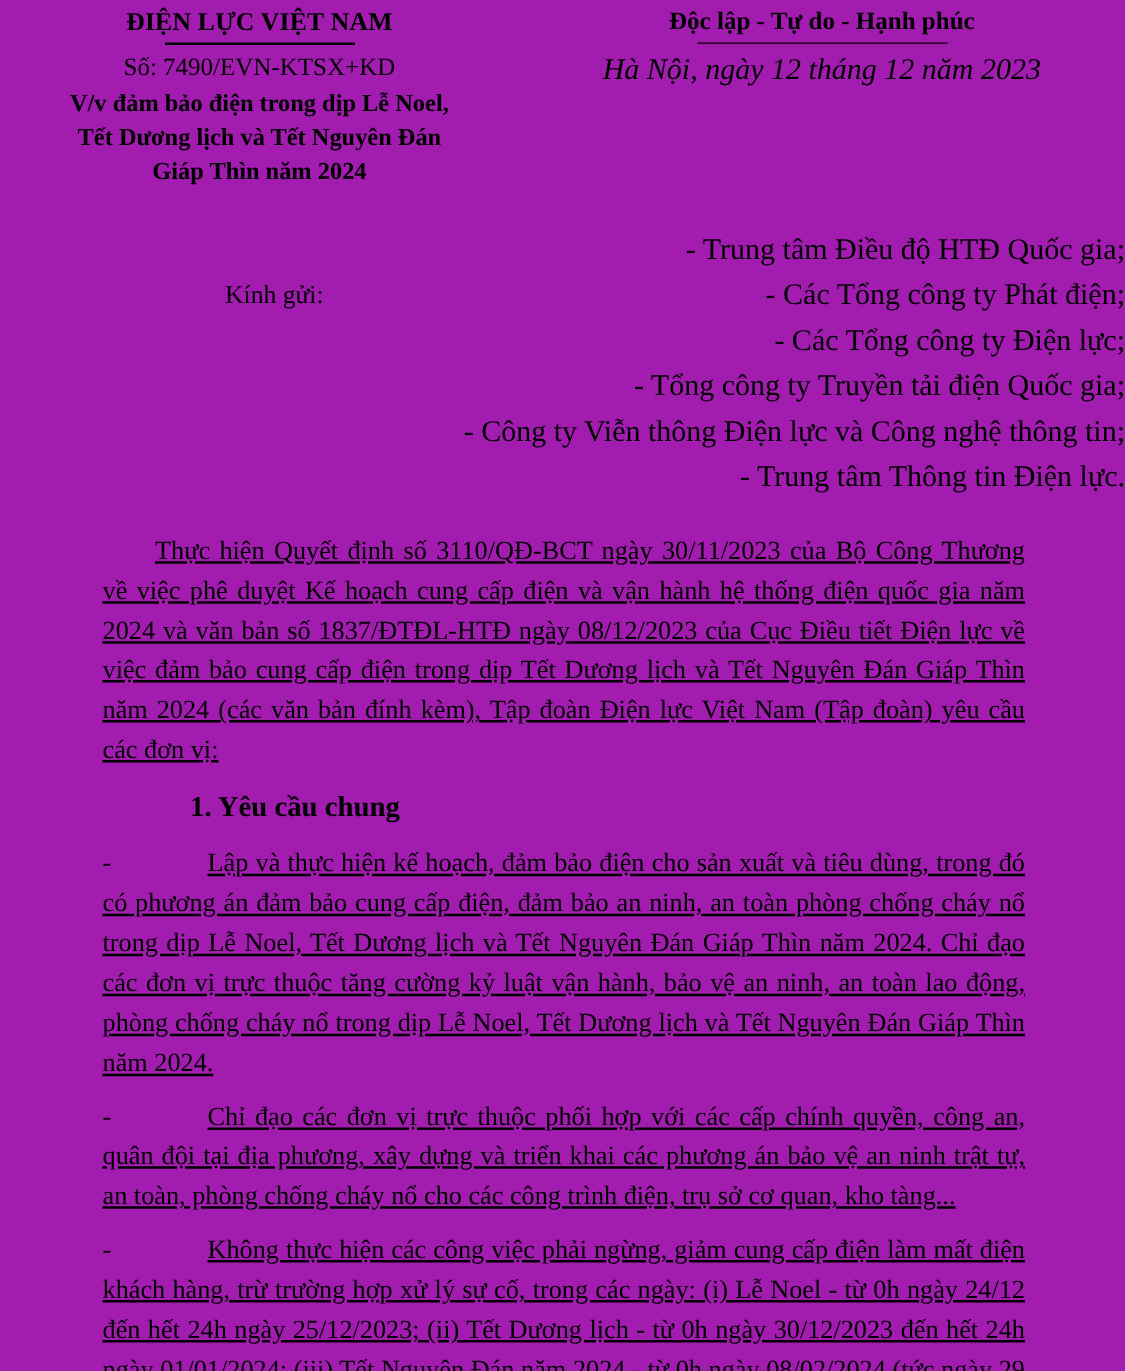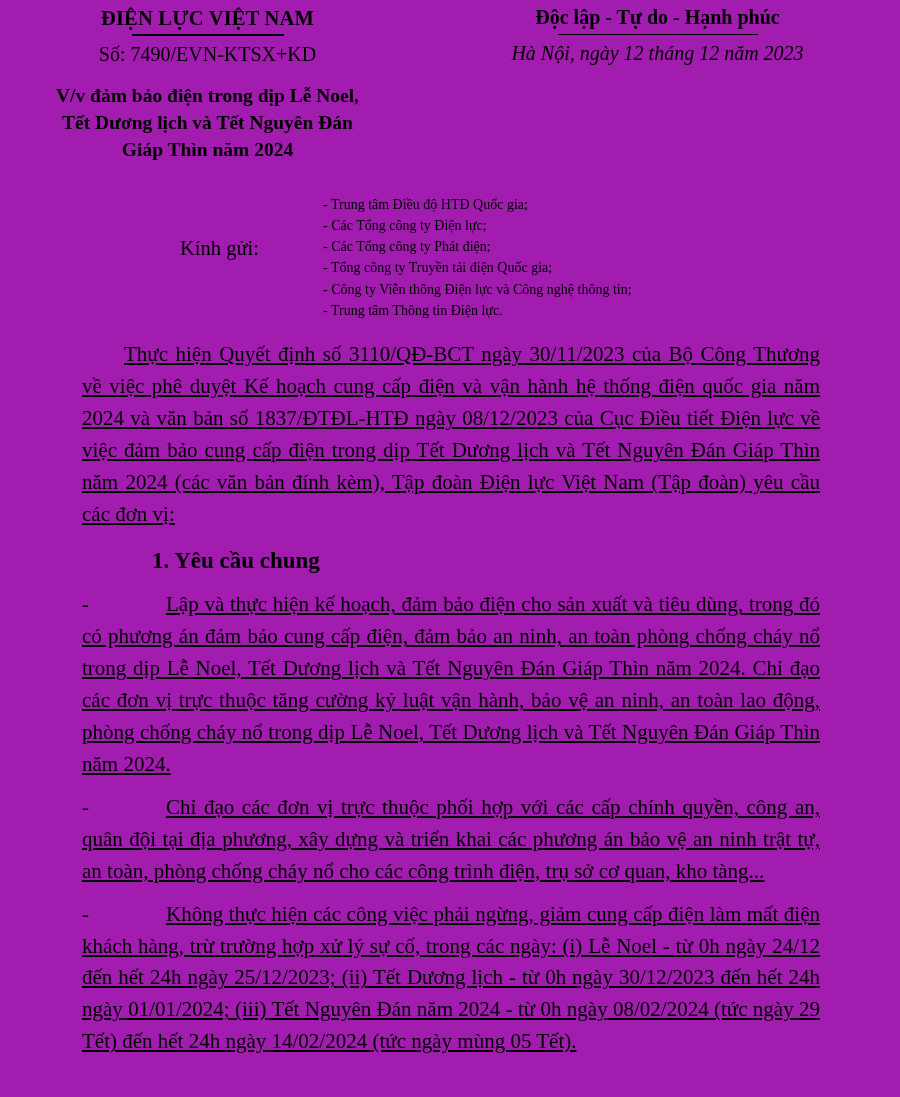--- a/index.html
+++ b/index.html
@@ -58,28 +58,27 @@
   .rule-left { width: 152px; }
   .rule-right { width: 200px; }
 
   .doc-number {
     font-size: 20px;
     line-height: 1.25;
     white-space: nowrap;
   }
   .date-line {
     font-style: italic;
-    font-size: 20px;
+    font-size: 24px;
     line-height: 1.25;
     white-space: nowrap;
   }
 
   
   .subject {
-    margin-top: 16px;
     width: 415px;
     text-align: center;
     font-weight: bold;
     font-size: 19.5px;
     line-height: 1.38;
   }
   .subject div { white-space: nowrap; }
 
   
   .recipients-block {
@@ -90,22 +89,23 @@
   .kinh-gui {
     position: absolute;
     left: 180px;
     top: 0;
     font-size: 20.5px;
     line-height: 1.52;
     margin-top: 39px;
   }
   .recipient-list {
     margin-left: 103px;
-    font-size: 14px;
+    font-size: 24px;
     line-height: 1.52;
+    text-align: right;
   }
   .recipient-list li {
     list-style: none;
     white-space: nowrap;
   }
 
   
   .body-area {
     margin-top: 18px;
     padding-left: 82px;
@@ -162,22 +162,22 @@
   <div class="subject">
     <div>V/v đảm bảo điện trong dịp Lễ Noel,</div>
     <div>Tết Dương lịch và Tết Nguyên Đán</div>
     <div>Giáp Thìn năm 2024</div>
   </div>
 
   <div class="recipients-block">
     <div class="kinh-gui">Kính gửi:</div>
     <ul class="recipient-list">
       <li>- Trung tâm Điều độ HTĐ Quốc gia;</li>
+      <li>- Các Tổng công ty Phát điện;</li>
       <li>- Các Tổng công ty Điện lực;</li>
-      <li>- Các Tổng công ty Phát điện;</li>
       <li>- Tổng công ty Truyền tải điện Quốc gia;</li>
       <li>- Công ty Viễn thông Điện lực và Công nghệ thông tin;</li>
       <li>- Trung tâm Thông tin Điện lực.</li>
     </ul>
   </div>
 
   <div class="body-area">
 
     <p class="para">Thực hiện Quyết định số 3110/QĐ-BCT ngày 30/11/2023 của Bộ Công Thương về việc phê duyệt Kế hoạch cung cấp điện và vận hành hệ thống điện quốc gia năm 2024 và văn bản số 1837/ĐTĐL-HTĐ ngày 08/12/2023 của Cục Điều tiết Điện lực về việc đảm bảo cung cấp điện trong dịp Tết Dương lịch và Tết Nguyên Đán Giáp Thìn năm 2024 (các văn bản đính kèm), Tập đoàn Điện lực Việt Nam (Tập đoàn) yêu cầu các đơn vị:</p>
 

